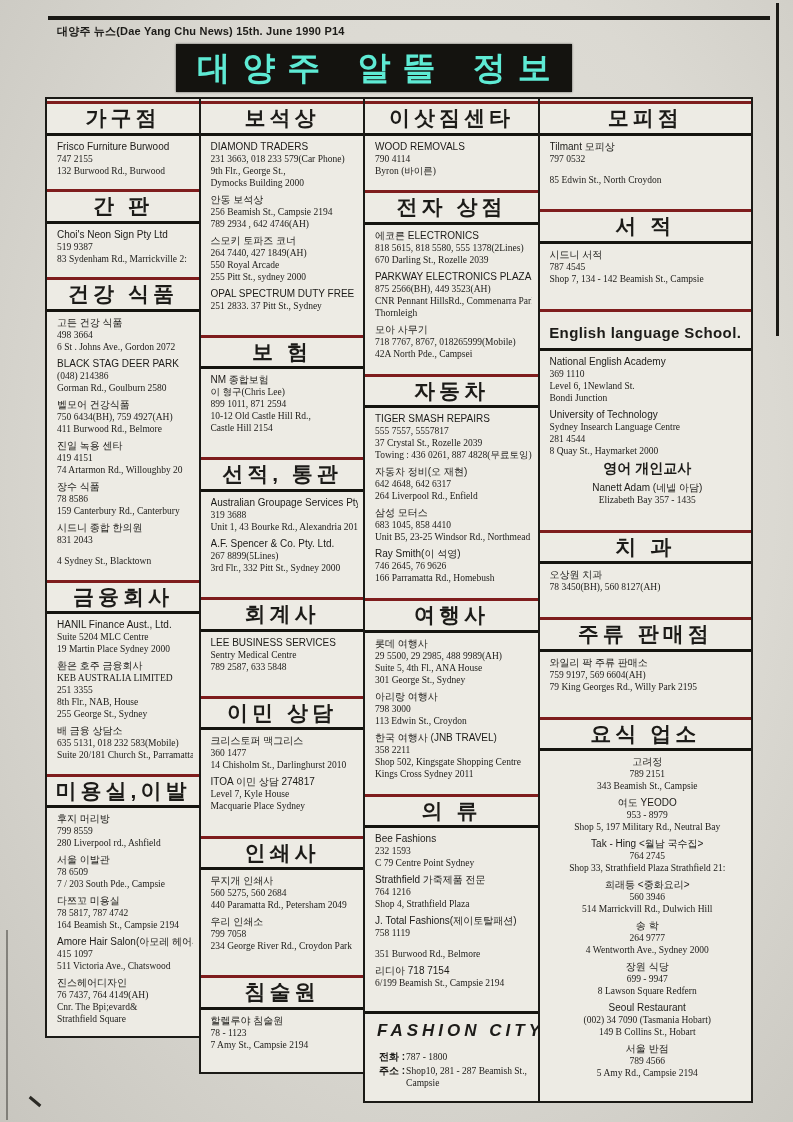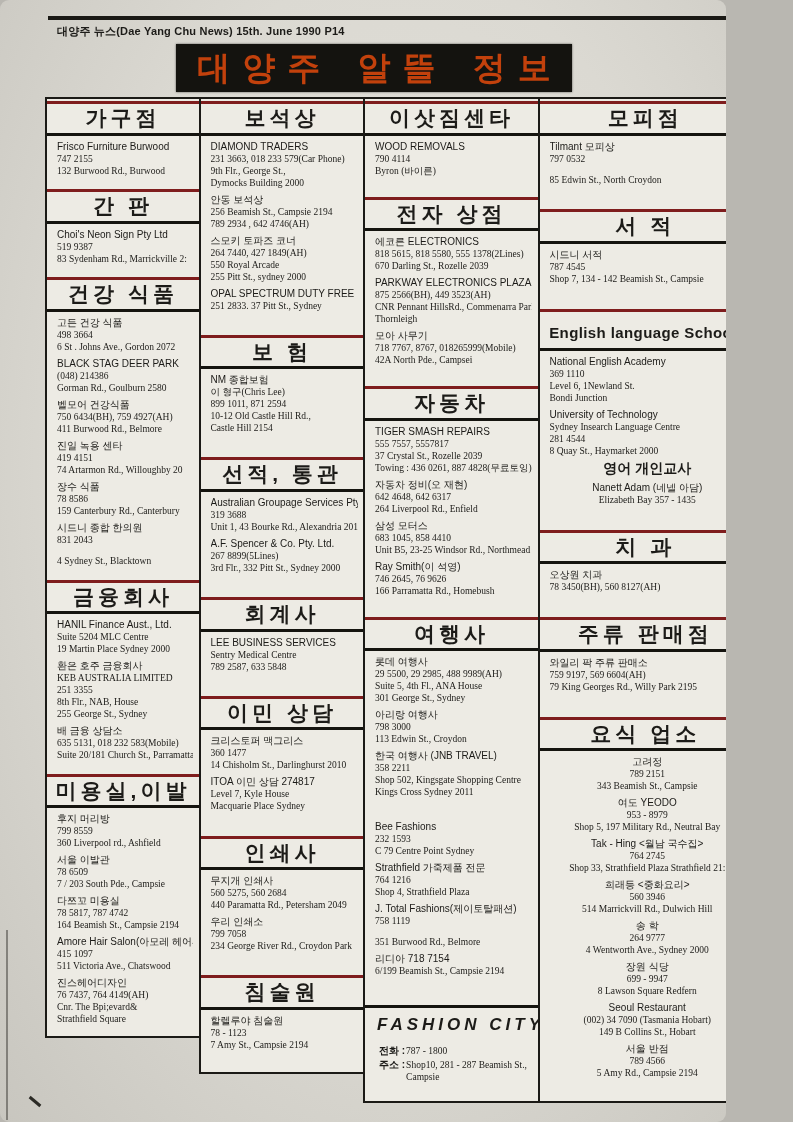--- a/index.html
+++ b/index.html
@@ -1,24 +1,24 @@
 <!DOCTYPE html>
 <html><head>
 <meta charset="utf-8">
 <style>
   html,body{margin:0;padding:0;background:#b9b7b1;}
-  .sheet{position:relative;width:726px;height:1122px;overflow:hidden;color:#1c1b18;
+  .sheet{position:relative;width:793px;height:1122px;overflow:hidden;color:#1c1b18;
     background:radial-gradient(ellipse at 55% 42%, #e4e2db 0%, #dbd9d2 55%, #c8c6bf 100%);
-    font-family:"Liberation Serif",serif;border-radius:9px;}
+    font-family:"Liberation Serif",serif;}
   .top-rule{position:absolute;left:48px;top:16px;width:722px;height:4px;background:#1a1915;}
   .masthead{position:absolute;left:57px;top:24px;font-family:"Liberation Sans",sans-serif;
     font-size:11px;font-weight:700;letter-spacing:.2px;}
   .banner{position:absolute;left:176px;top:44px;width:396px;height:48px;background:#14130f;
     display:flex;align-items:center;justify-content:center;box-shadow:0 0 2px rgba(0,0,0,.6);}
-  .banner span{color:#c2410c;font-family:"Liberation Sans",sans-serif;font-size:33px;
+  .banner span{color:#5eead4;font-family:"Liberation Sans",sans-serif;font-size:33px;
     font-weight:700;letter-spacing:12px;word-spacing:4px;white-space:nowrap;padding-left:12px;}
   .grid{position:absolute;left:45px;top:97px;width:708px;height:1006px;}
   .col{position:absolute;top:0;box-sizing:border-box;border:2.5px solid #1b1a16;
     background:#edebe4;display:flex;flex-direction:column;overflow:hidden;}
   .col1{left:0;width:156px;height:941px;}
   .col2{left:153.5px;width:167px;height:977px;}
   .col3{left:318px;width:177px;height:1006px;}
   .col4{left:492.5px;width:215.5px;height:1006px;}
   .section{flex:1 1 auto;min-height:0;display:flex;flex-direction:column;}
   .sec-head{border-top:3px solid #7f1d1d;border-bottom:3px solid #15140f;margin-top:2px;
@@ -141,21 +141,21 @@
               <div class="line">Suite 20/181 Church St., Parramatta</div>
             </div>
           </div>
         </div>
         <div class="section">
           <div class="sec-head">미용실,이발</div>
           <div class="sec-body">
             <div class="entry">
               <div class="line name">후지 머리방</div>
               <div class="line">799 8559</div>
-              <div class="line">360 Liverpool rd., Ashfield</div>
+              <div class="line">280 Liverpool rd., Ashfield</div>
             </div>
             <div class="entry">
               <div class="line name">서울 이발관</div>
               <div class="line">78 6509</div>
               <div class="line">7 / 203 South Pde., Campsie</div>
             </div>
             <div class="entry">
               <div class="line name">다쯔꼬 미용실</div>
               <div class="line">78 5817, 787 4742</div>
               <div class="line">164 Beamish St., Campsie 2194</div>
@@ -353,20 +353,21 @@
             </div>
             <div class="entry">
               <div class="line name">한국 여행사 (JNB TRAVEL)</div>
               <div class="line">358 2211</div>
               <div class="line">Shop 502, Kingsgate Shopping Centre</div>
               <div class="line">Kings Cross Sydney 2011</div>
             </div>
           </div>
         </div>
         <div class="section">
+          <div class="sec-head">의 류</div>
           <div class="sec-body">
             <div class="entry">
               <div class="line name">Bee Fashions</div>
               <div class="line">232 1593</div>
               <div class="line">C 79 Centre Point Sydney</div>
             </div>
             <div class="entry">
               <div class="line name">Strathfield 가죽제품 전문</div>
               <div class="line">764 1216</div>
               <div class="line">Shop 4, Strathfield Plaza</div>

